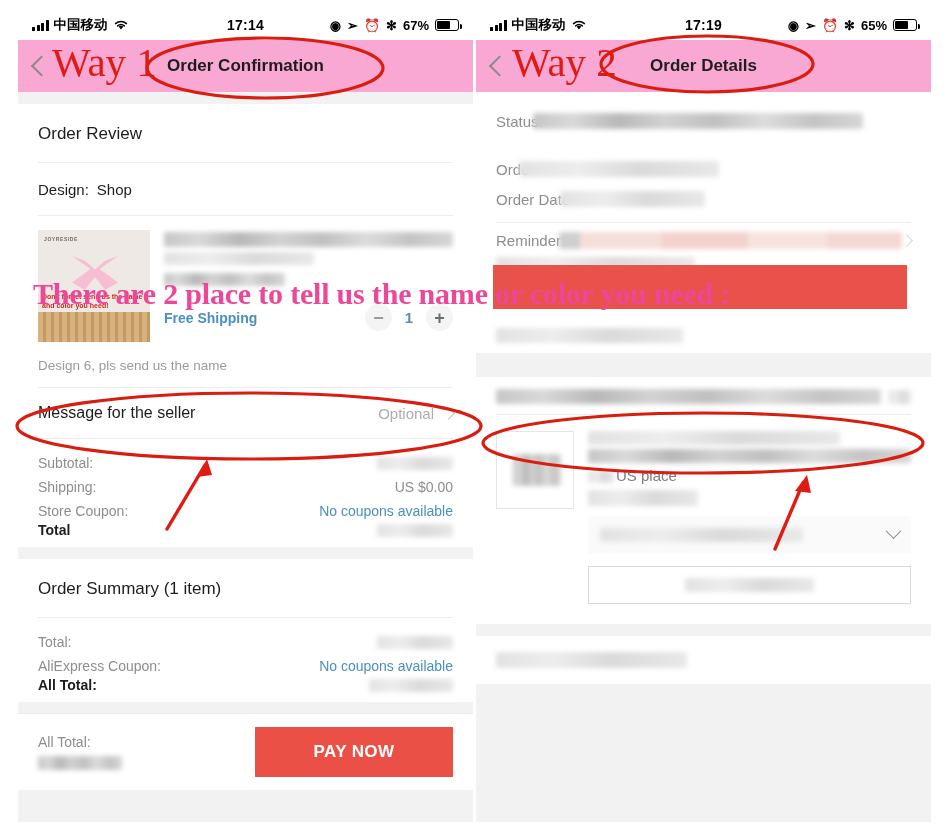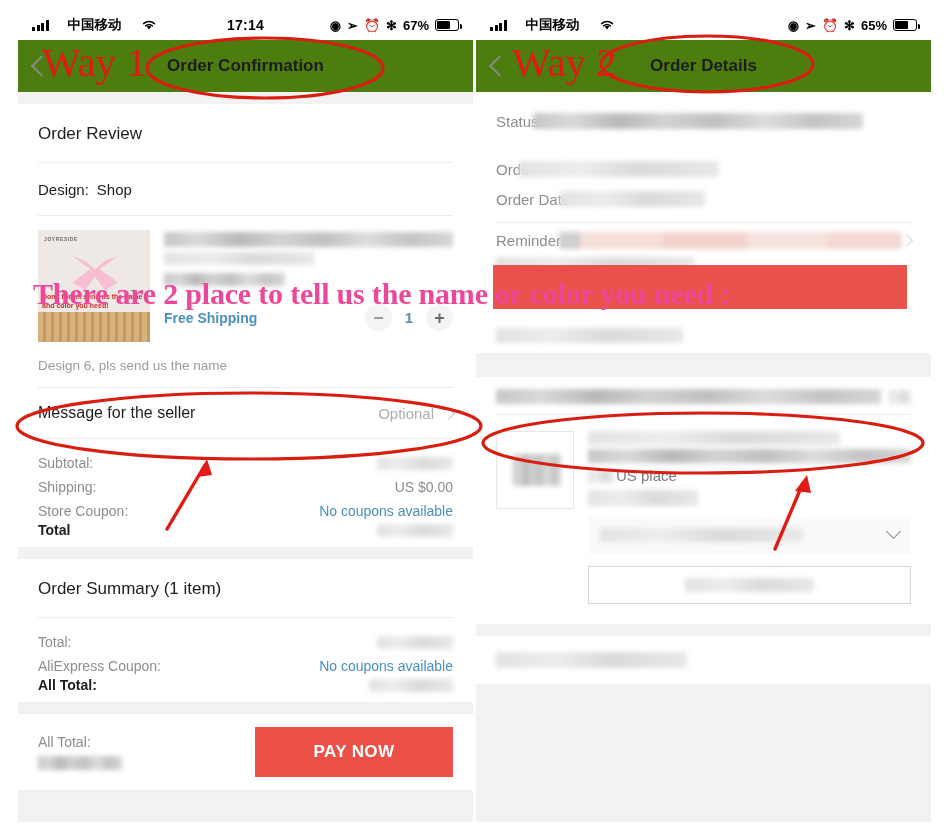--- a/index.html
+++ b/index.html
@@ -24,57 +24,57 @@
   #phone-right { left: 476px; }
   .phone-inner { position:absolute; inset:0; }
 
   
   .statusbar {
     height: 30px; background: #fff;
     display: flex; align-items: center;
     padding: 0 14px; position: relative;
     font-size: 13px; font-weight: bold; color:#000;
   }
-  .sb-left { display:flex; align-items:center; gap:19px; }
+  .sb-left { display:flex; align-items:center; gap:5px; }
   .sb-center { position:absolute; left:0; right:0; text-align:center;
     font-size: 14px; font-weight: bold; letter-spacing:.2px; pointer-events:none; }
   .sb-right { margin-left:auto; display:flex; align-items:center; gap:6px; z-index:2; }
   .carrier { font-size:13.5px; font-weight:bold; }
   .signal { display:inline-flex; align-items:flex-end; gap:1.5px; height:11px; }
   .signal i { display:block; width:3px; background:#000; border-radius:.5px; }
   .signal i:nth-child(1){height:4px}
   .signal i:nth-child(2){height:6px}
   .signal i:nth-child(3){height:8px}
   .signal i:nth-child(4){height:11px}
   .glyph { font-size:13px; line-height:1; }
   .battpct { font-size:13px; font-weight:bold; }
   .battery { width:24px; height:12px; border:1.6px solid #000; border-radius:3px;
     position:relative; display:flex; align-items:center; padding:1.4px; }
   .battery::after { content:""; position:absolute; right:-4px; top:3.5px;
     width:2.2px; height:5px; background:#000; border-radius:0 1.5px 1.5px 0; }
   .battery .fill { height:100%; background:#000; border-radius:1px; }
 
   
-  .navbar { height: 52px; background:#4d7c0f; position:relative;
+  .navbar { height: 52px; background:#f9a8d4; position:relative;
     display:flex; align-items:center; }
   .nav-title { position:absolute; left:0; right:0; text-align:center;
     font-size:17px; font-weight:bold; color:#1d1d1d; }
   .chev-back { position:absolute; left:16px; top:50%; transform:translateY(-50%);
     width:15px; height:15px; border-left:2.4px solid #8a8a8a;
     border-bottom:2.4px solid #8a8a8a; transform:translateY(-50%) rotate(45deg); }
 
   
   #annotations { position:absolute; inset:0; pointer-events:none; z-index: 60; }
 
   .way-label {
     position:absolute; color:#e01b14;
     font-family:"Liberation Serif", serif;
     font-size:41px; line-height:1; font-weight:400; white-space:nowrap;
   }
-  #way1-label { left:42px; top:42px; }
+  #way1-label { left:52px; top:42px; }
   #way2-label { left:512px; top:42px; }
 
   .big-overlay-text {
     position:absolute; left:33px; top:277px; width:890px;
     font-family:"Liberation Serif", serif;
     font-size:30px; font-weight:bold; color:#ec4899; white-space:nowrap;
     letter-spacing:-0.2px;
   }
   .red-band {
     position:absolute; left:493px; top:265px; width:414px; height:44px;
@@ -333,20 +333,21 @@
               <i></i>
               <i></i>
             </span>
           <span class="carrier">中国移动</span>
           <svg width="16" height="12" viewBox="0 0 16 12">
             <path d="M8 10.4 L5.6 7.6 A4 4 0 0 1 10.4 7.6 Z" fill="#000"></path>
             <path d="M2.6 4.6 A8.2 8.2 0 0 1 13.4 4.6" stroke="#000" stroke-width="1.5" fill="none" stroke-linecap="round"></path>
             <path d="M4.6 6.9 A5.2 5.2 0 0 1 11.4 6.9" stroke="#000" stroke-width="1.4" fill="none" stroke-linecap="round"></path>
           </svg>
         </div>
+        <div class="sb-center">17:19</div>
         <div class="sb-right">
           <span class="glyph">◉</span>
           <span class="glyph">➢</span>
           <span class="glyph">⏰</span>
           <span class="glyph">✻</span>
           <span class="battpct">65%</span>
           <span class="battery">
               <span class="fill" style="width:65%"></span>
             </span>
         </div>

